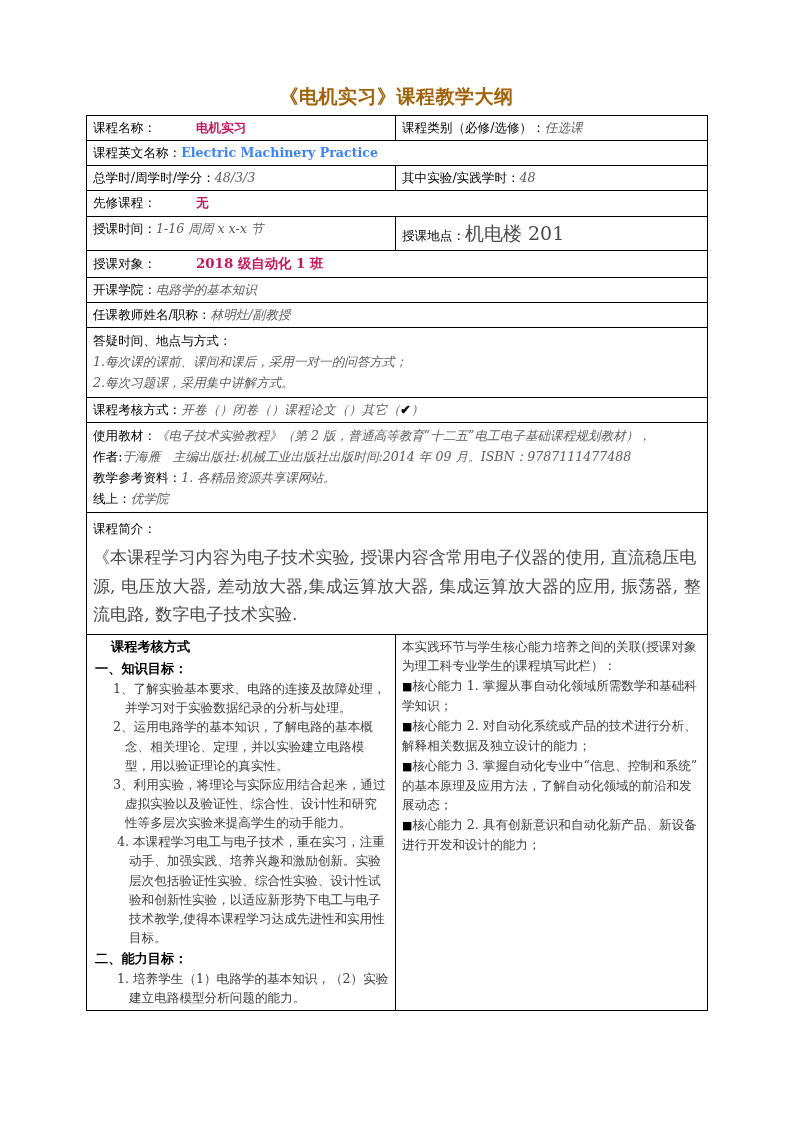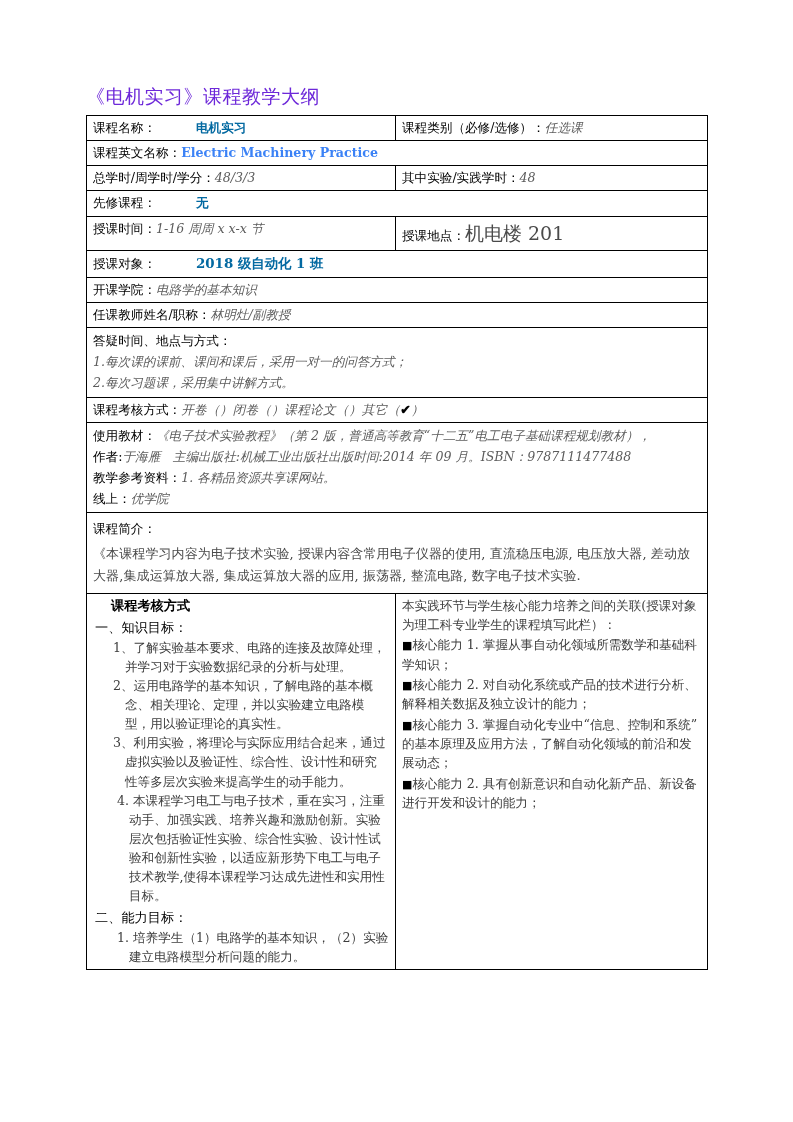--- a/index.html
+++ b/index.html
@@ -19,25 +19,25 @@
     width: 793px;
     height: 1122px;
     box-sizing: border-box;
     padding: 0;
   }
   .doc-title {
     position: absolute;
     top: 84px;
     left: 86px;
     width: 621px;
-    text-align: left;
+    text-align: center;
     font-size: 19px;
-    font-weight: normal;
+    font-weight: bold;
     letter-spacing: 0.5px;
-    color: #6d28d9;
+    color: #a16207;
   }
   table.syllabus {
     position: absolute;
     top: 115px;
     left: 86px;
     width: 621px;
     border-collapse: collapse;
     table-layout: fixed;
   }
   table.syllabus td {
@@ -50,21 +50,21 @@
   .lbl {
     font-weight: normal;
     color: #000;
   }
   .val {
     color: #5c5c5c;
     font-weight: normal;
     font-style: italic;
   }
   .val-dark {
-    color: #0369a1;
+    color: #be185d;
     font-weight: bold;
     padding-left: 40px;
   }
   .val-gray-lg {
     color: #4a4a4a;
     font-size: 19px;
   }
   .en-name {
     font-weight: bold;
     color: #3b82f6;
@@ -72,38 +72,38 @@
   }
   .row-tall td { height: 19px; }
   .multi-line {
     line-height: 1.62;
   }
   .multi-line div { padding: 1px 0; }
   .assess .val { color: #5a5a5a; letter-spacing: 0.3px; }
   .check { font-weight: bold; color: #000; }
   .intro-body {
     color: #4a4a4a;
-    font-size: 13px;
+    font-size: 17px;
     line-height: 1.66;
     letter-spacing: 0.1px;
   }
   .goals-cell {
     padding: 6px 8px 8px 8px;
     line-height: 1.72;
     font-size: 13px;
   }
   .goals-title {
     font-weight: bold;
     color: #000;
     margin-left: 18px;
     margin-bottom: 2px;
     font-size: 13.2px;
   }
   .goals-h2 {
-    font-weight: normal;
+    font-weight: bold;
     color: #000;
     margin-top: 2px;
     margin-left: 2px;
     font-size: 13.2px;
   }
   .goal-item {
     color: #3d3d3d;
     margin: 0 0 0 20px;
     text-indent: -12px;
     padding-left: 12px;

